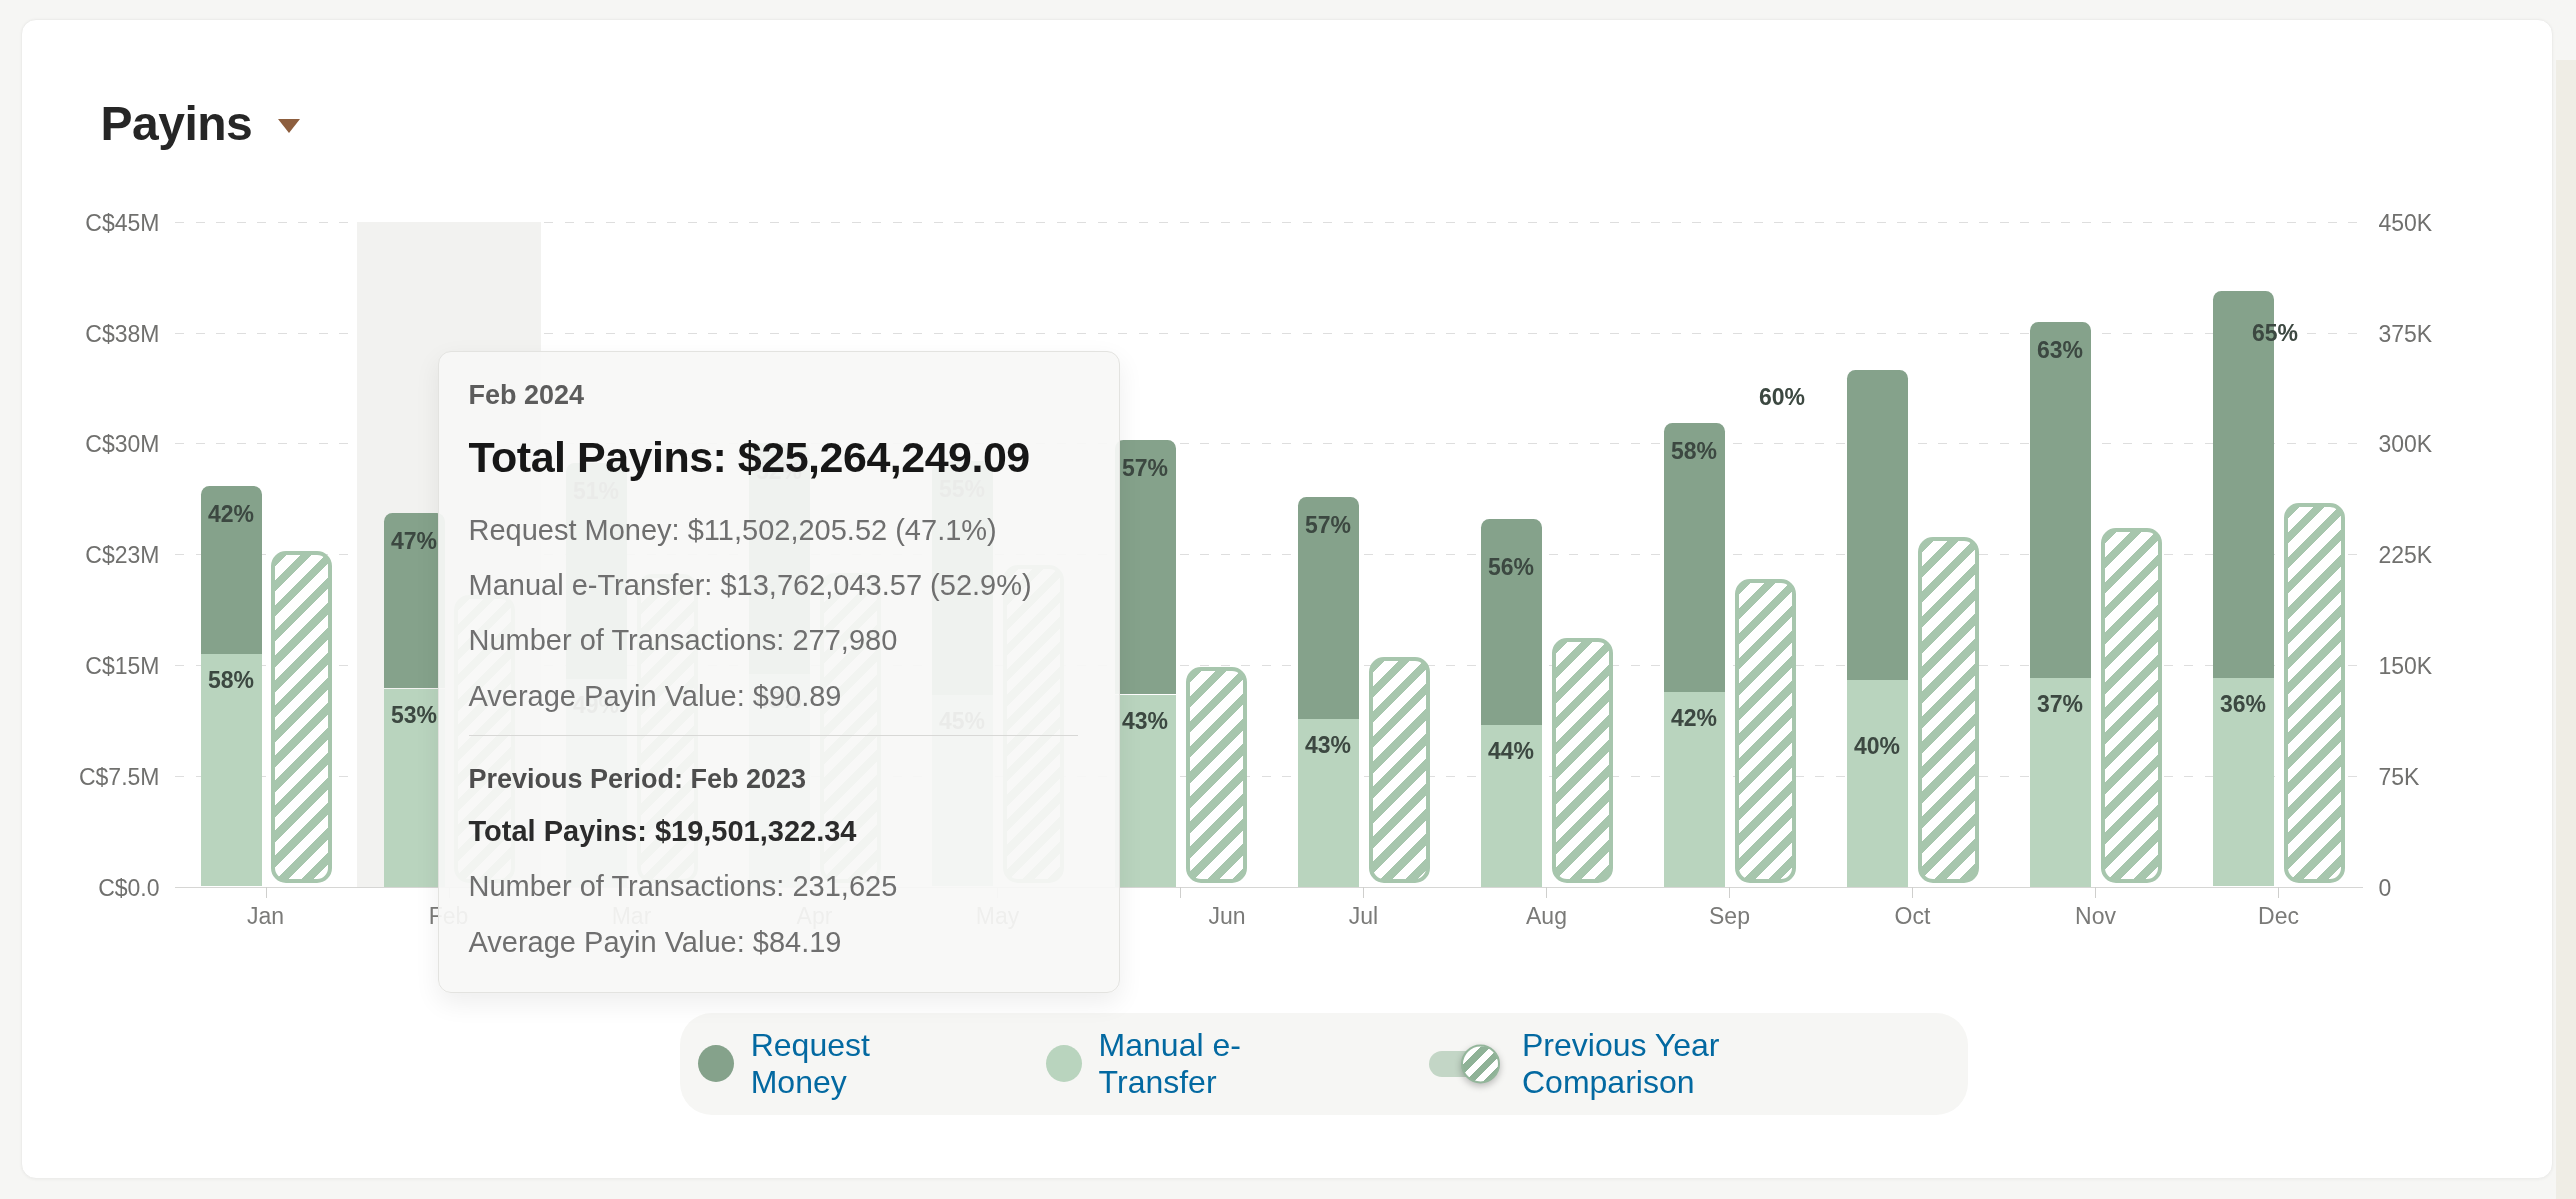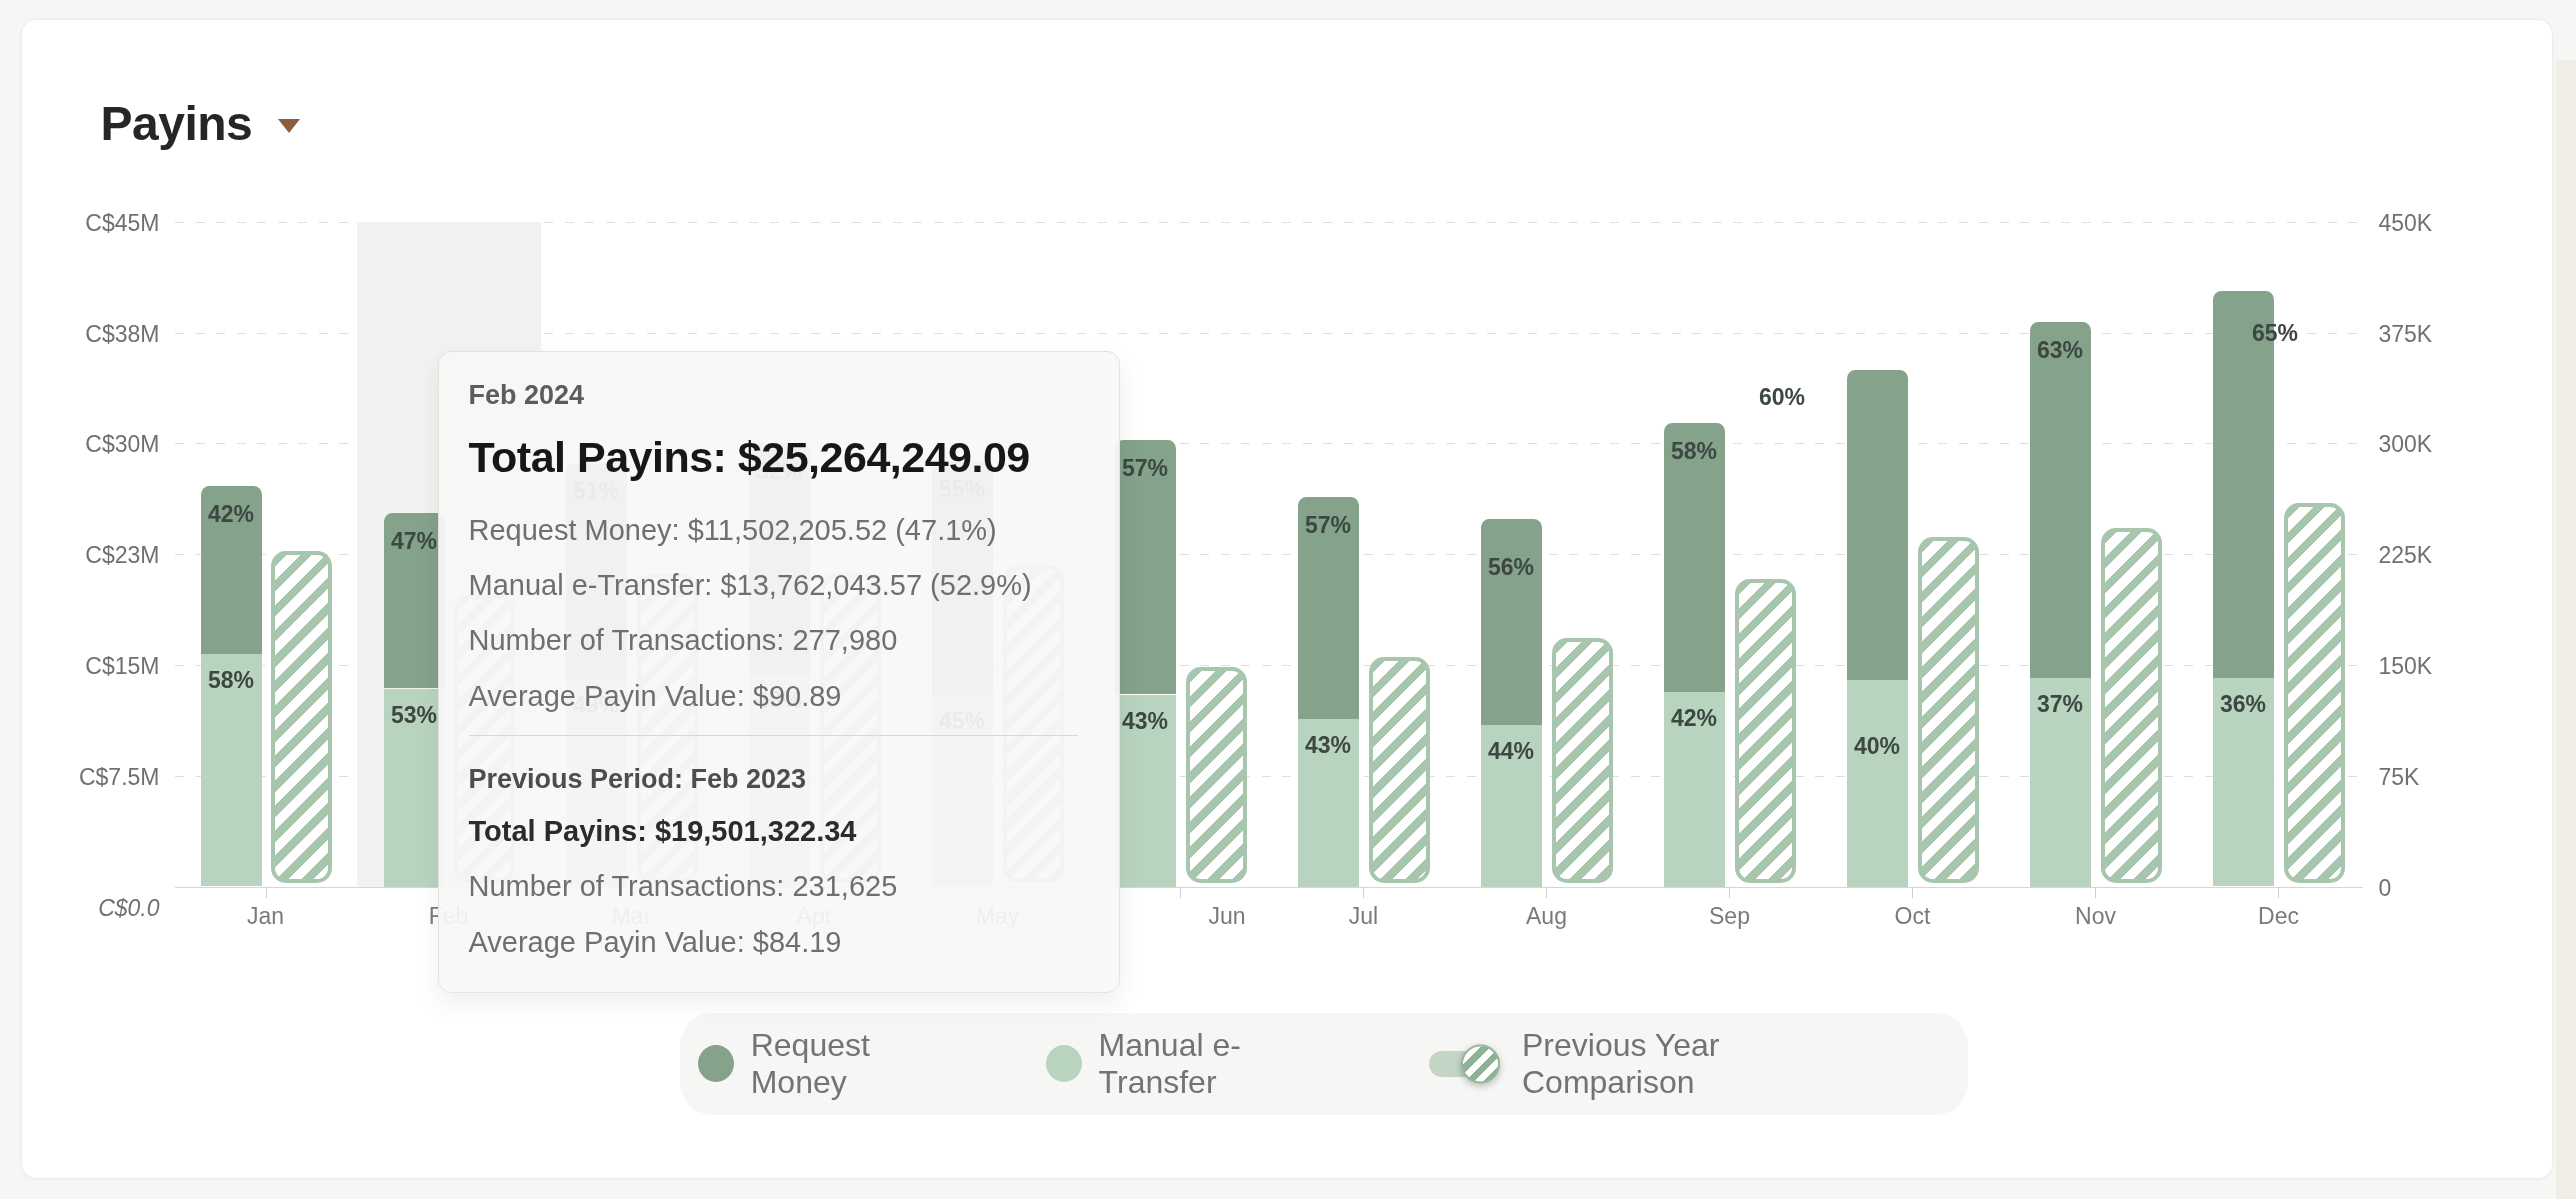--- a/index.html
+++ b/index.html
@@ -31,21 +31,21 @@
   .tt-title{font-size:27px;font-weight:600;color:#5c5c5c;margin-bottom:22px;}
   .tt-total{font-size:43px;font-weight:600;color:#171717;margin-bottom:32px;letter-spacing:-0.5px;}
   .tt-row{font-size:29px;color:#6f6f6f;margin-bottom:22px;line-height:1.15;}
   .tt-sep{border:none;border-top:1.9px solid #d8d8d6;margin:22px 3.7px 28px 0;}
   .tt-prev-head{font-size:27px;font-weight:700;color:#4d4d4d;margin-bottom:20.5px;}
   .tt-prev-total{font-size:29px;font-weight:600;color:#2b2b2b;margin-bottom:22px;}
   .legend{position:absolute;left:658px;top:993px;width:1288px;height:102px;background:#f6f6f4;
           border-radius:32px;display:flex;align-items:center;padding-left:18.6px;box-sizing:border-box;z-index:5;}
   .legend-item{display:flex;align-items:center;gap:16.7px;margin-right:78px;cursor:pointer;}
   .dot{width:37px;height:37px;border-radius:50%;}
-  .legend-label{font-size:32px;color:#737373;}
+  .legend-label{font-size:32px;color:#0369a1;}
   .toggle{position:relative;width:69px;height:26px;border-radius:14px;background:#c3d6c6;margin-right:9.3px;}
   .knob{position:absolute;right:-3.7px;top:50%;transform:translateY(-50%);width:39px;height:39px;border-radius:50%;
         box-sizing:border-box;background-color:#fff;border:2.8px solid #94b69b;
         box-shadow:0 2.8px 7.4px rgba(0,0,0,0.25);}
 </style>
 </head>
 <body>
 
 <div class="stage">
   <div class="side-strip"></div>
@@ -70,21 +70,21 @@
         <div class="gridline dashed" style="left: 153px; top: 534px; width: 2188px;"></div>
         <div class="axis-label left" style="left: -11px; top: 535px;">C$23M</div>
         <div class="axis-label" style="left: 2357px; top: 535px;">225K</div>
         <div class="gridline dashed" style="left: 153px; top: 645px; width: 2188px;"></div>
         <div class="axis-label left" style="left: -11px; top: 646px;">C$15M</div>
         <div class="axis-label" style="left: 2357px; top: 646px;">150K</div>
         <div class="gridline dashed" style="left: 153px; top: 756px; width: 2188px;"></div>
         <div class="axis-label left" style="left: -11px; top: 757px;">C$7.5M</div>
         <div class="axis-label" style="left: 2357px; top: 757px;">75K</div>
         <div class="gridline solid" style="left: 153px; top: 867px; width: 2188px;"></div>
-        <div class="axis-label left" style="left: -11px; top: 888px; font-style: italic;">C$0.0</div>
+        <div class="axis-label left" style="left: -11px; top: 868px;">C$0.0</div>
         <div class="axis-label" style="left: 2357px; top: 868px;">0</div>
         <div class="bar seg-dark" style="left: 179px; top: 466px; width: 61px; height: 168px; background: rgb(133, 162, 139);"></div>
         <div class="bar seg-light" style="left: 179px; top: 634px; width: 61px; height: 232px; background: rgb(185, 212, 190);"></div>
         <div class="pct" style="left: 179px; top: 481px; width: 61px;">42%</div>
         <div class="pct" style="left: 179px; top: 647px; width: 61px;">58%</div>
         <div class="hatch-bar" style="left: 249px; top: 531px; width: 61px; height: 332px; border: 4.6px solid rgb(167, 198, 173); background-image: repeating-linear-gradient(135deg, rgb(167, 198, 173) 0px, rgb(167, 198, 173) 8.4px, rgb(255, 255, 255) 8.4px, rgb(255, 255, 255) 17.7px);"></div>
         <div class="tick" style="left: 244px; top: 867px;"></div>
         <div class="month-label" style="left: 179px; top: 883px;">Jan</div>
         <div class="hl-band" style="left: 335px; top: 202px; width: 184px; height: 665px; background: rgb(242, 242, 240);"></div>
         <div class="bar seg-dark" style="left: 362px; top: 493px; width: 61px; height: 175px; background: rgb(133, 162, 139);"></div>

